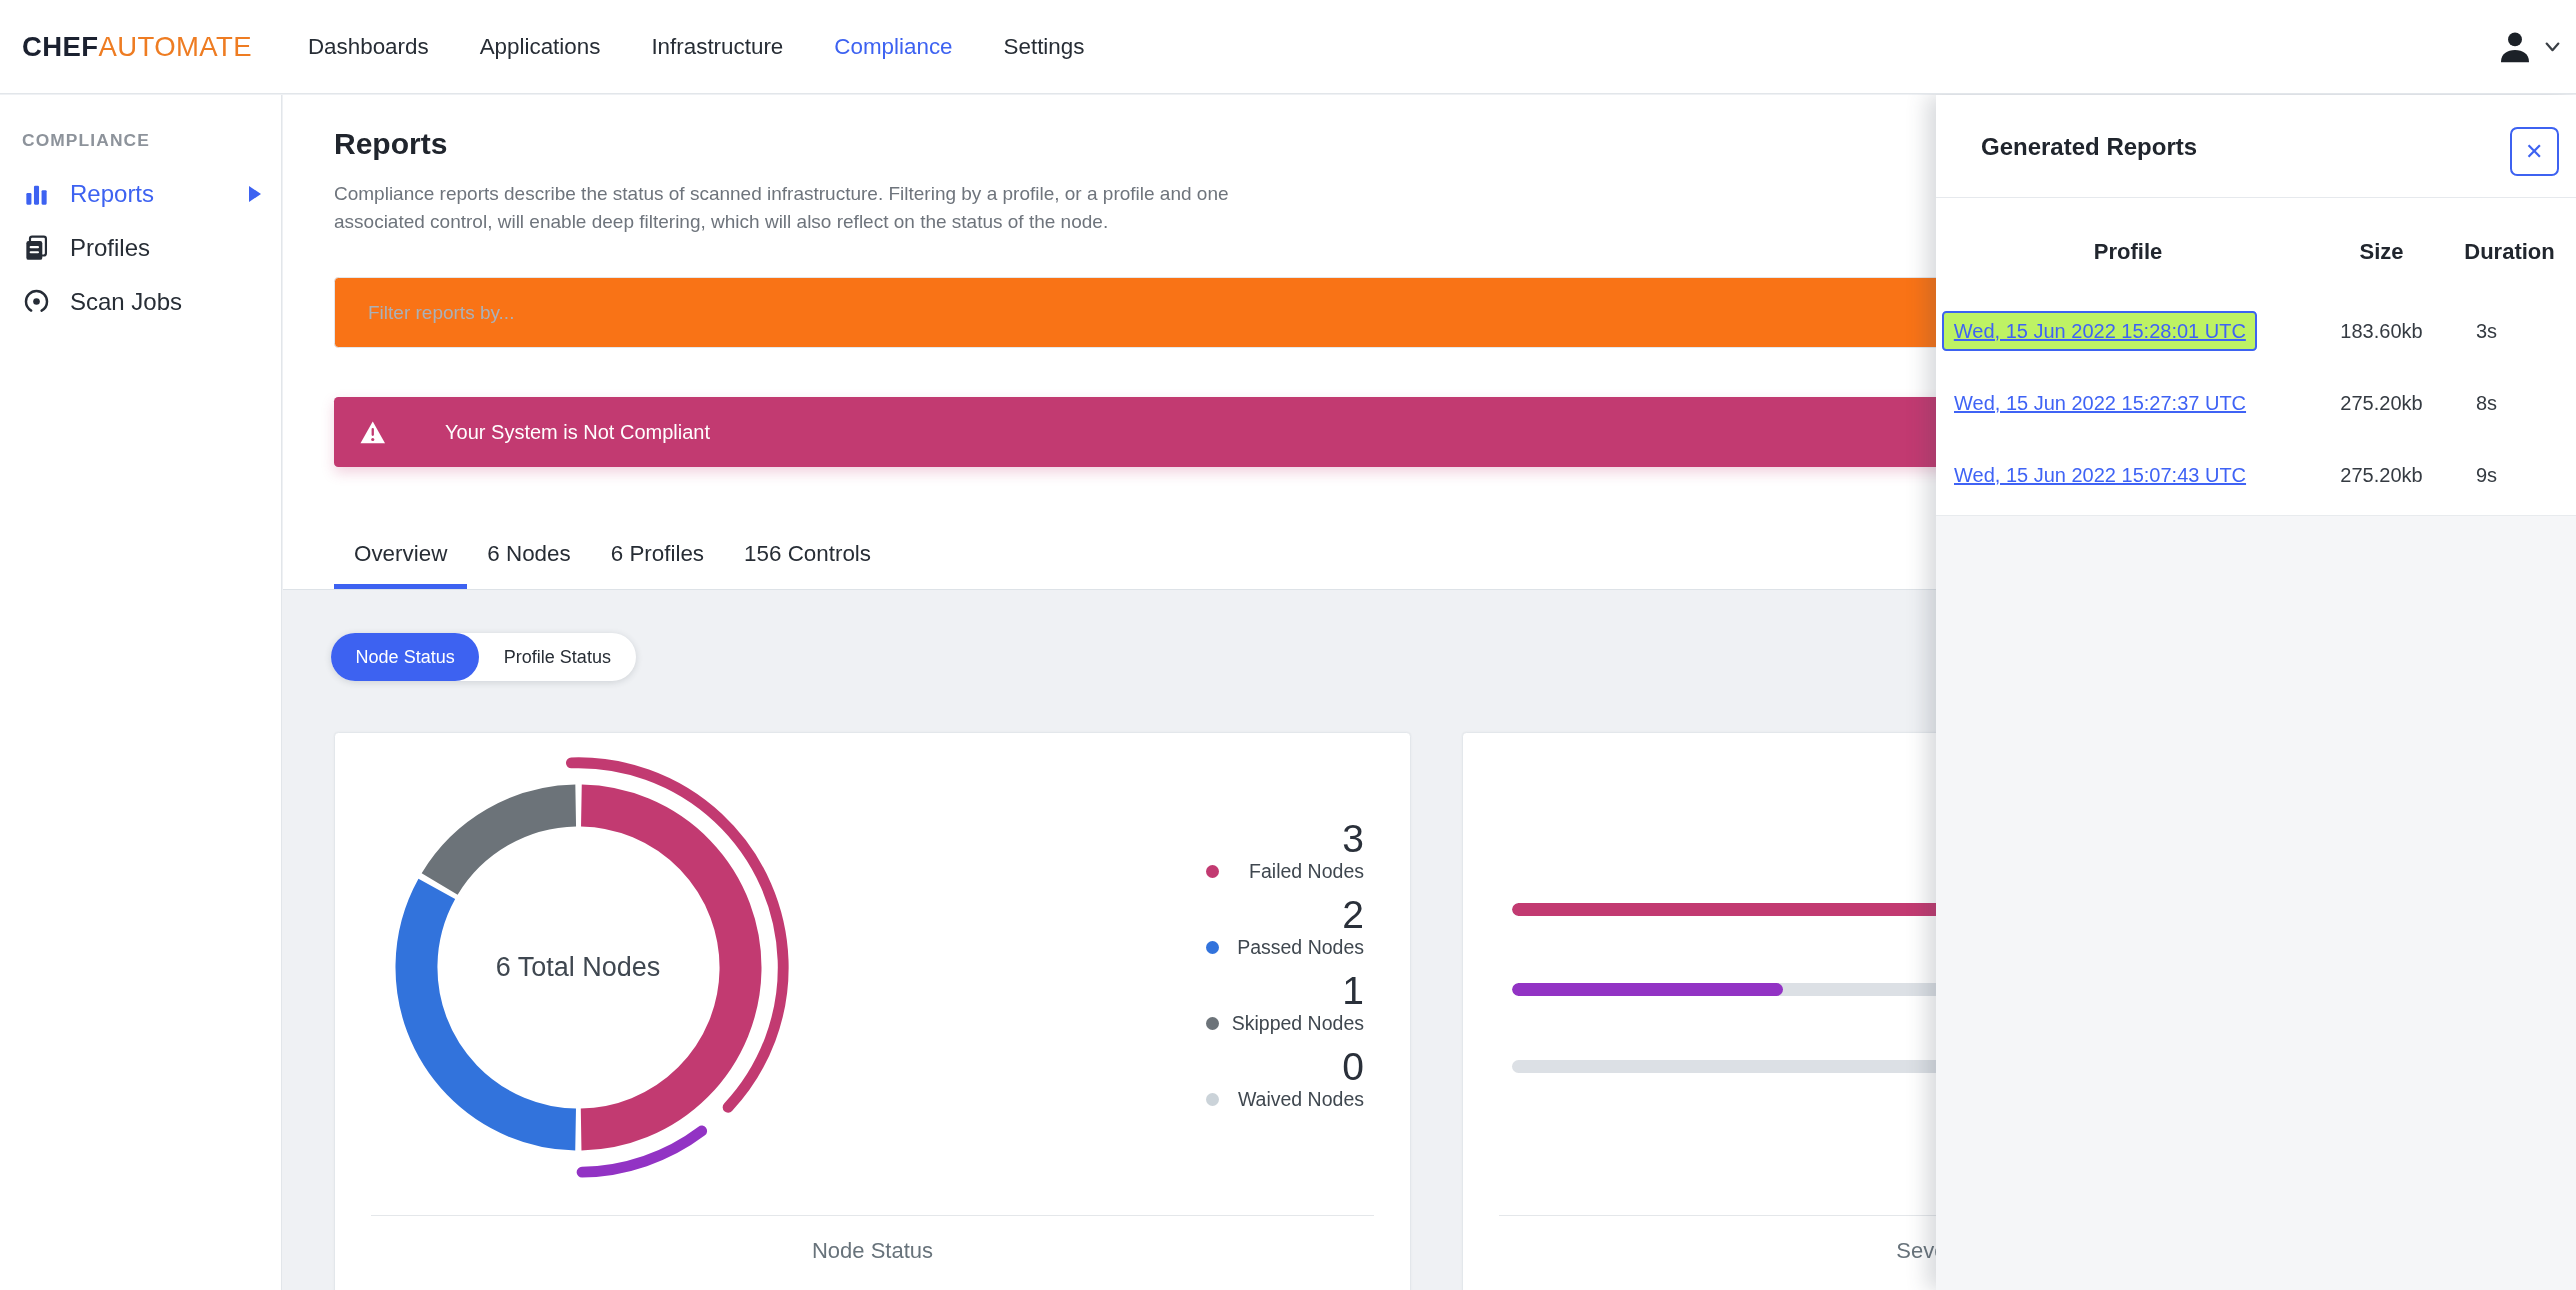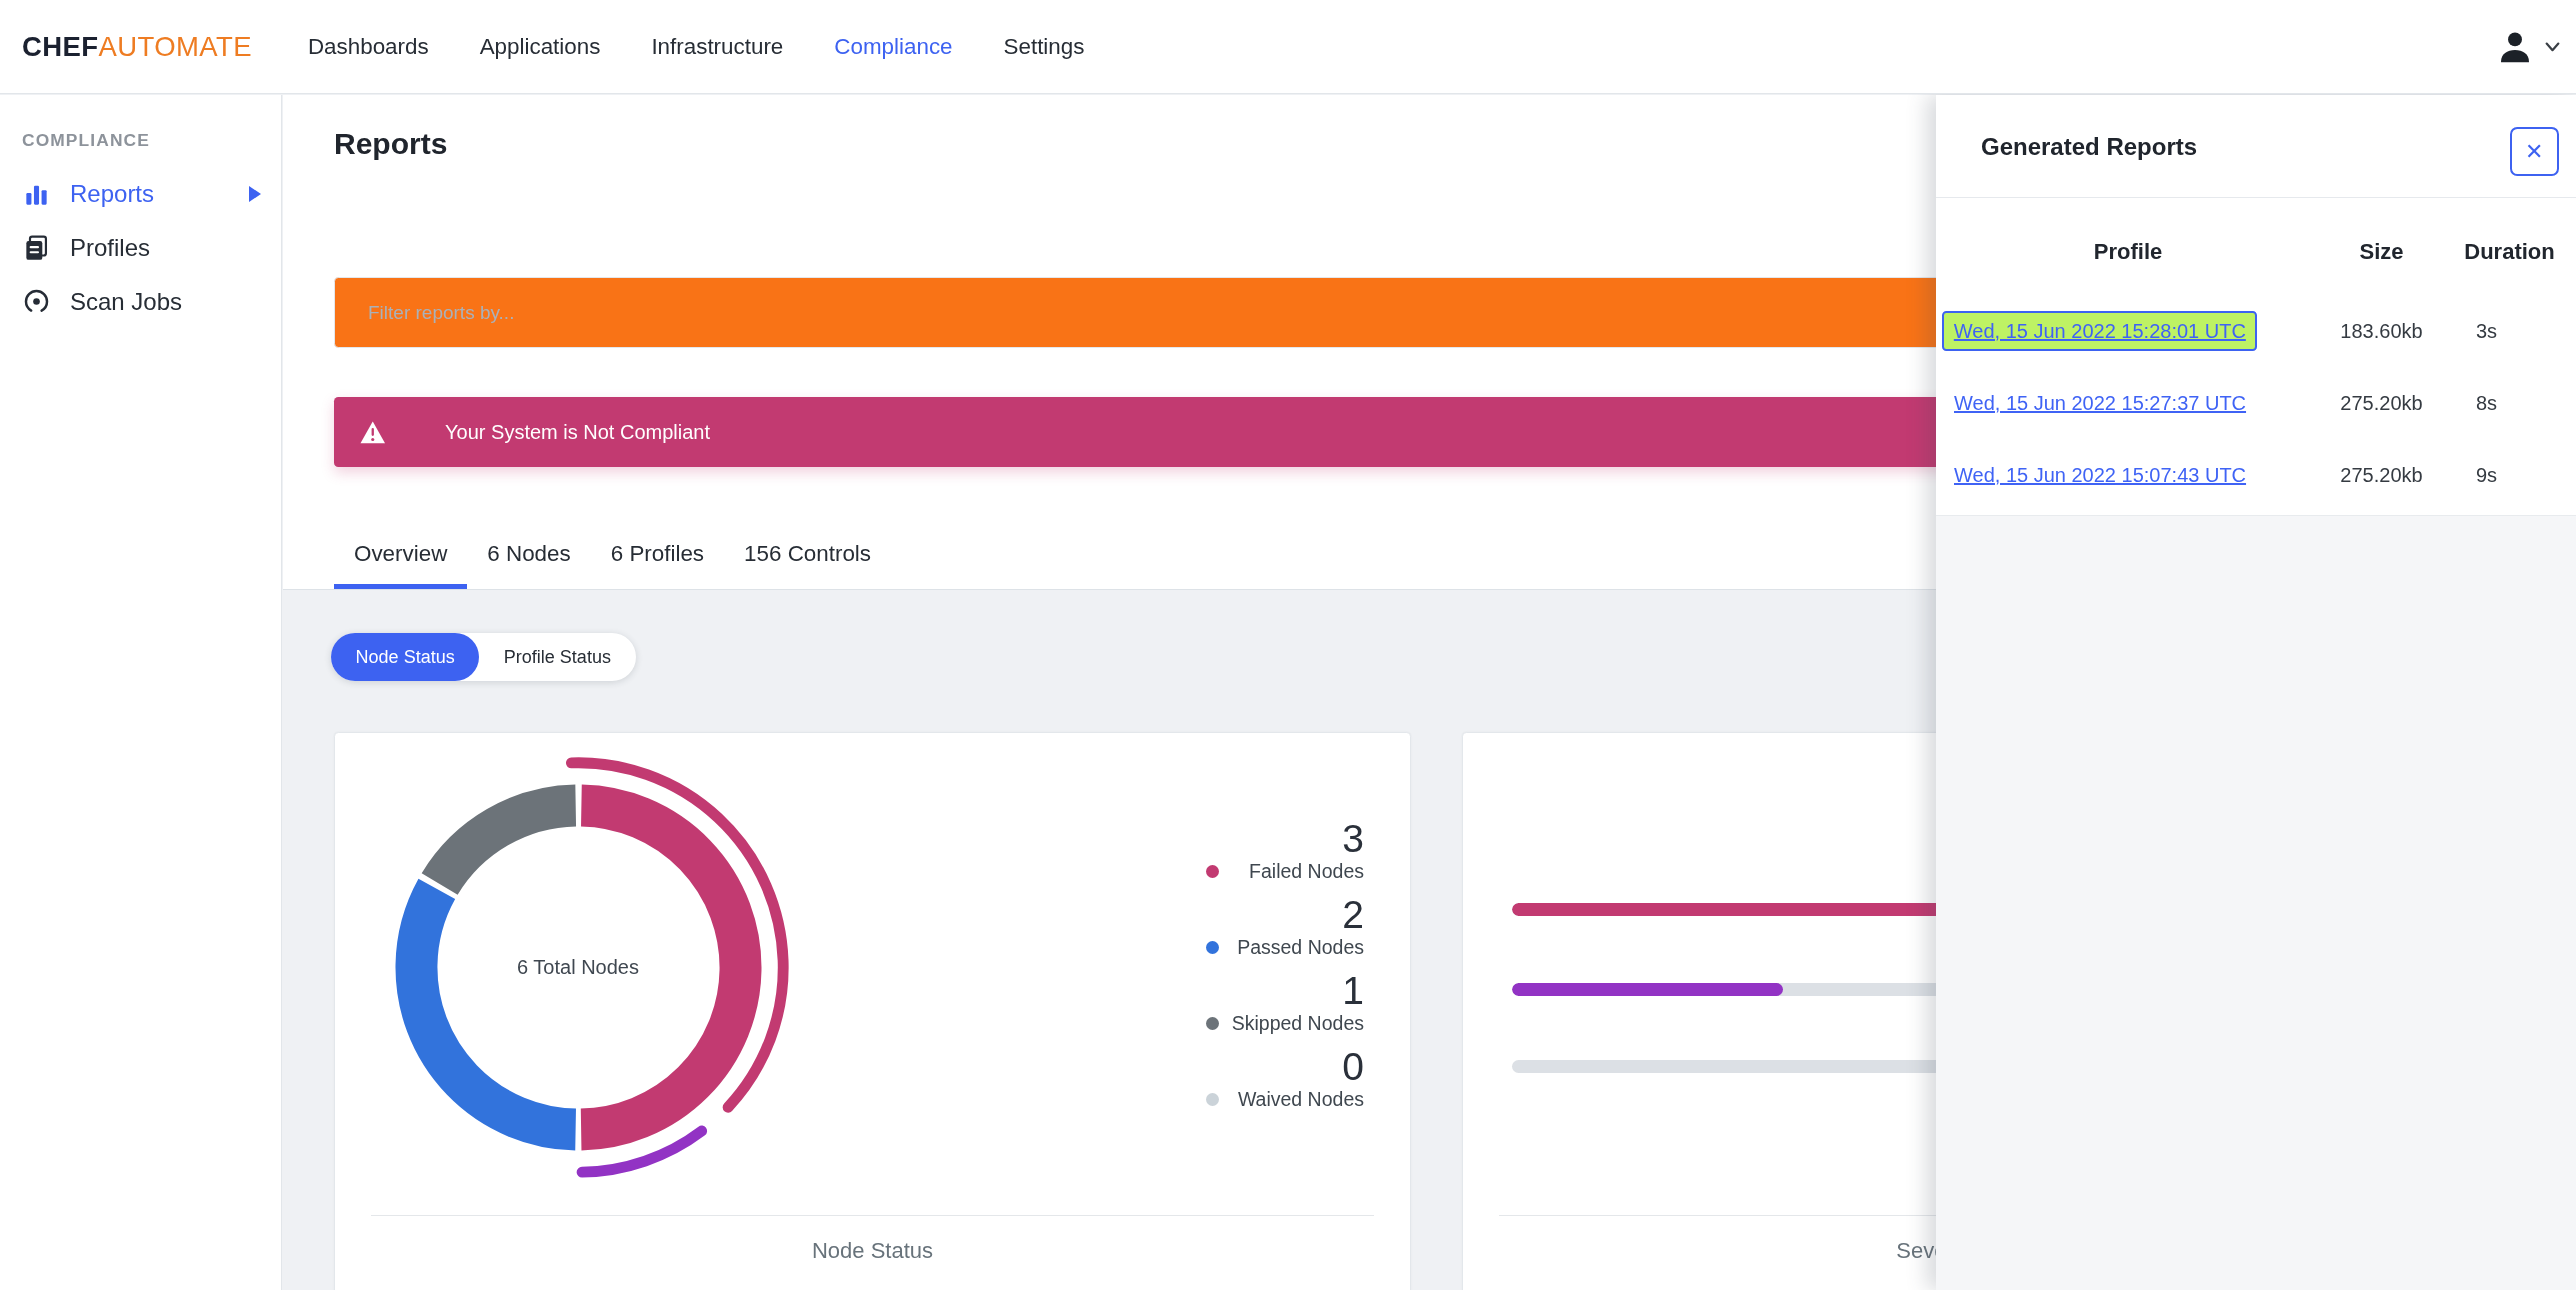--- a/index.html
+++ b/index.html
@@ -80,21 +80,21 @@
   
   .card { position: absolute; top: 732px; background: #ffffff; border: 0.7px solid #e3e7eb; border-radius: 4.3px; box-shadow: 0 0.7px 2.2px rgba(40,50,60,0.05); z-index: 2; }
   .card-node { left: 334px; width: 1077px; height: 687px; }
   .card-sev { left: 1462px; width: 948px; height: 687px; }
   .card-footer-line { position: absolute; left: 36px; right: 36px; top: 482px; border-top: 0.7px solid #e4e7ea; }
   .card-footer-label { position: absolute; top: 505px; left: 0; width: 100%; text-align: center; font-size: 22px; color: #68737b; }
 
   .donut-wrap { position: absolute; left: 33px; top: 24px; width: 421px; height: 421px; }
   .donut-center {
     position: absolute; left: 243px; top: 234px; transform: translate(-50%, -50%);
-    font-size: 20px; color: #3f4750; white-space: nowrap;
+    font-size: 27px; color: #3f4750; white-space: nowrap;
   }
   .legend { position: absolute; right: 46px; top: 85px; width: 158px; }
   .leg-item { margin-bottom: 11.6px; }
   .leg-num { font-size: 39px; line-height: 41px; color: #2a303a; text-align: right; }
   .leg-label-row { display: flex; align-items: center; margin-top: 1.4px; }
   .leg-dot { width: 13px; height: 13px; border-radius: 50%; flex: none; }
   .leg-label { margin-left: auto; font-size: 19.5px; line-height: 22px; color: #3f474f; white-space: nowrap; }
 
   .sev-track { position: absolute; left: 49px; right: 49px; height: 13px; background: #dce0e5; border-radius: 6.5px; overflow: hidden; }
   .sev-fill { height: 100%; border-radius: 6.5px; width: 0; }
@@ -180,20 +180,21 @@
       <svg class="icon-svg" width="29" height="29" viewBox="0 0 40 40">
         <circle cx="20" cy="20" r="14.5" fill="none" stroke="#262c36" stroke-width="3.4" stroke-dasharray="15.3 15 60.9 0" stroke-linecap="round"></circle>
         <circle cx="20" cy="20" r="4.6" fill="#262c36"></circle>
       </svg>
       <span class="side-label">Scan Jobs</span>
     </div>
   </aside>
 
   <section class="main-top">
     <h1 class="page-title">Reports</h1>
+    <p class="page-desc">Compliance reports describe the status of scanned infrastructure. Filtering by a profile, or a profile and one associated control, will enable deep filtering, which will also reflect on the status of the node.</p>
     <input class="filter-input" type="text" placeholder="Filter reports by..." style="">
     <div class="alert-banner">
       <svg class="icon-svg" width="27.5" height="24.6" viewBox="0 0 38 34">
         <path d="M19 2 L36 32 H2 Z" fill="#ffffff"></path>
         <rect x="17.4" y="11" width="3.2" height="11" rx="1.6" fill="#c23a71"></rect>
         <circle cx="19" cy="27" r="2.2" fill="#c23a71"></circle>
       </svg>
       <span class="alert-text">Your System is Not Compliant</span>
     </div>
     <div class="tabs">

